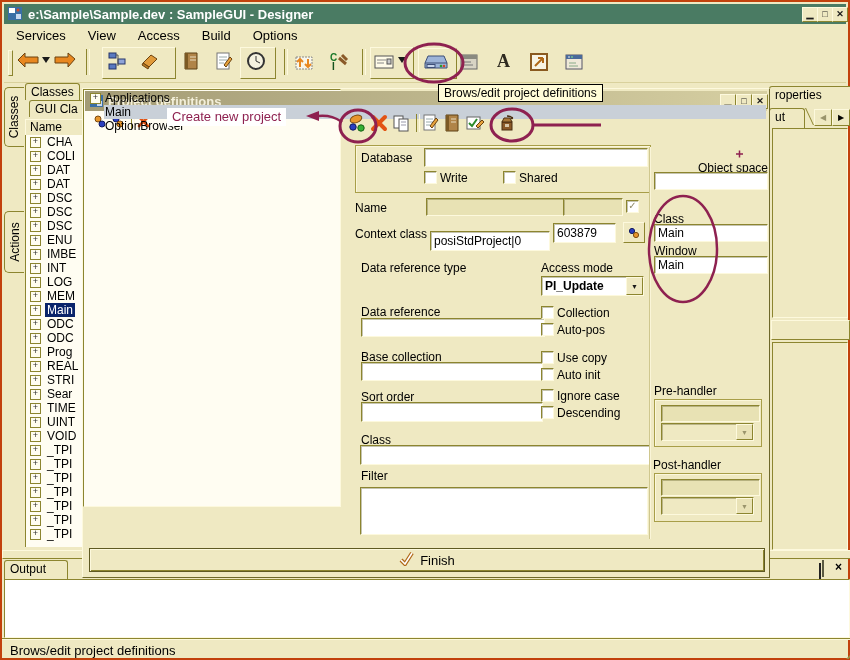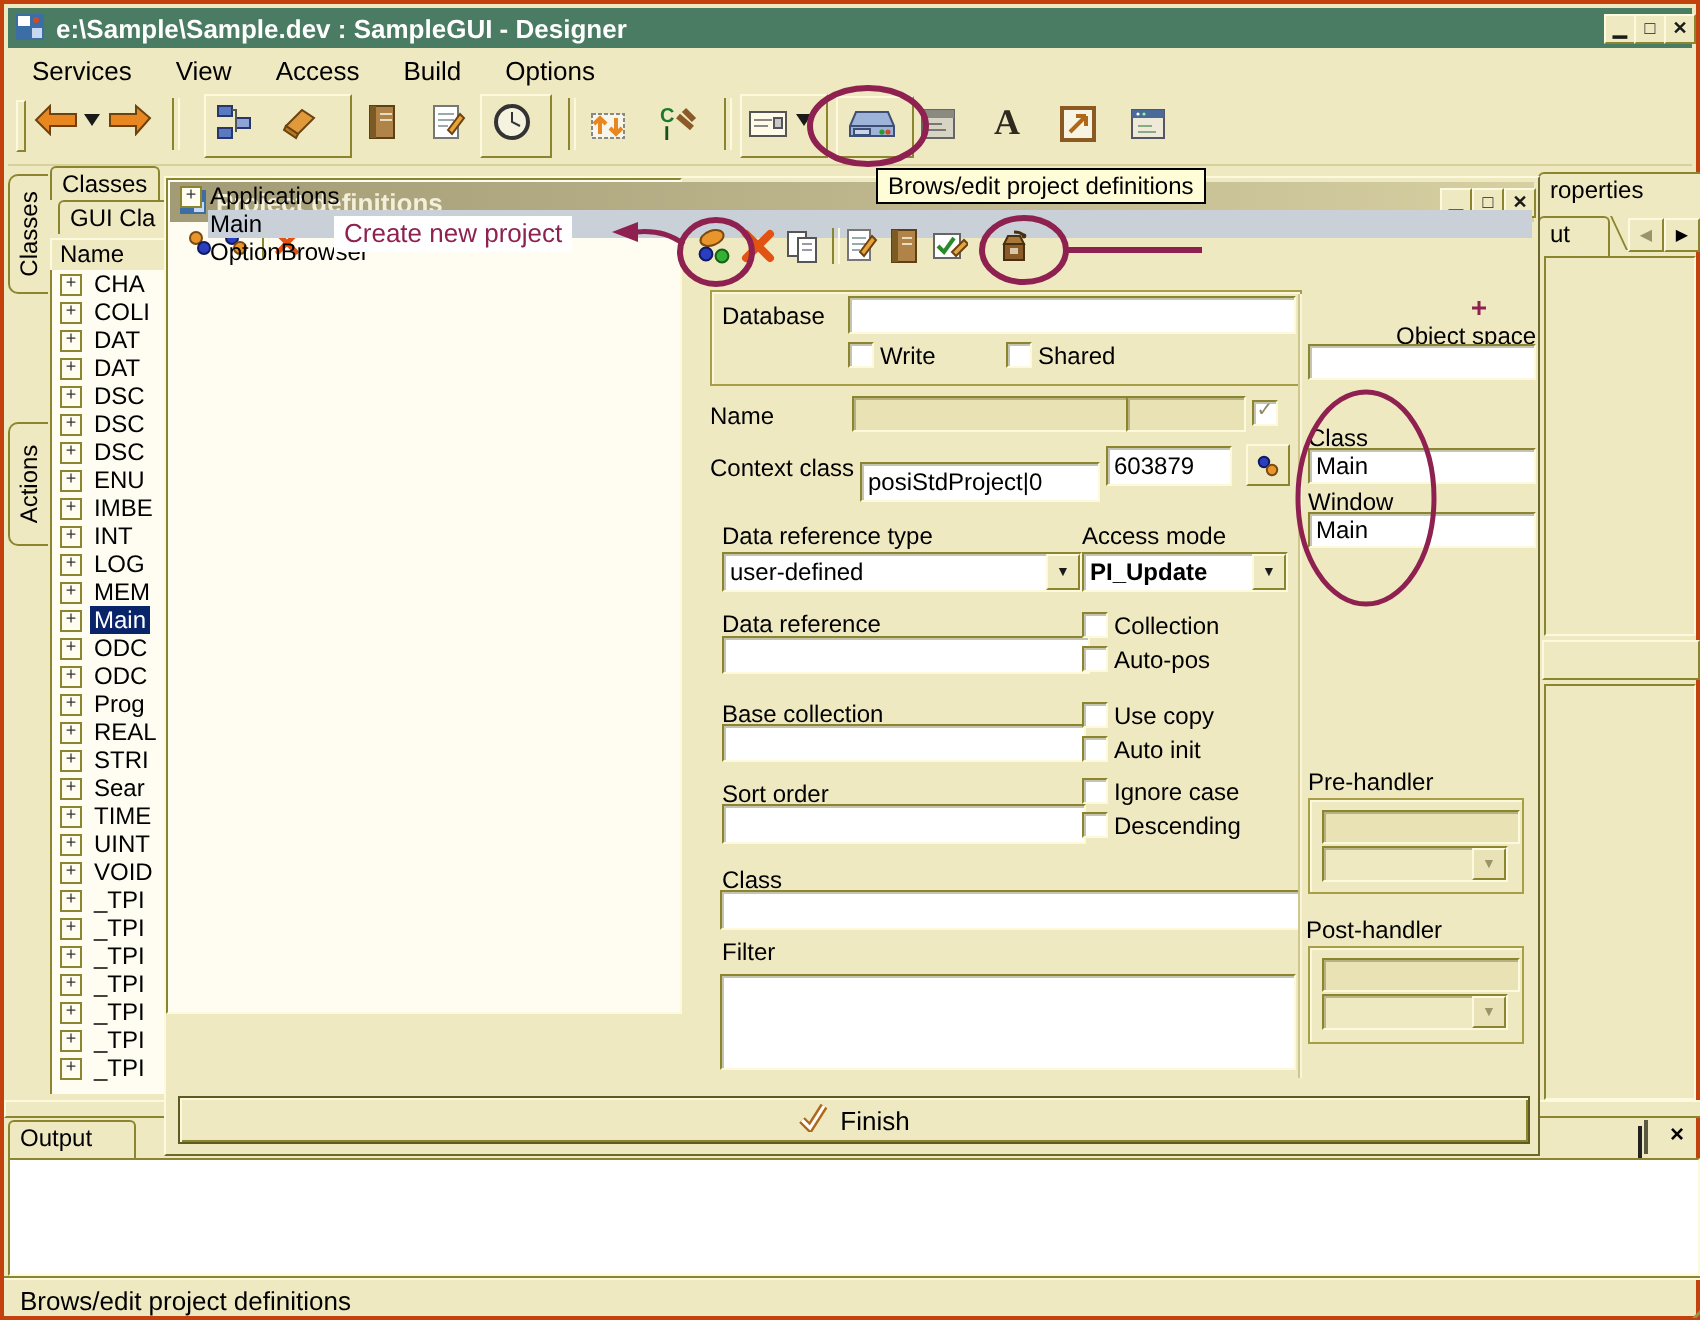--- a/index.html
+++ b/index.html
@@ -530,24 +530,20 @@
     <input class="tb" style="left: 347px; top: 142px; width: 112px; height: 18px;" value="posiStdProject|0">
     <input class="tb" style="left: 470px; top: 134px; width: 55px; height: 18px;" value="603879">
     <span class="ticon raised" style="left:540px;top:133px;width:20px;height:19px;">
       <svg width="12" height="12">
           <circle cx="4" cy="4" r="2.6" fill="#2a3ec0" stroke="#101a60"></circle>
           <circle cx="8" cy="8" r="2.6" fill="#e8962c" stroke="#7a4a10"></circle>
         </svg>
       </span>
 
     <span class="flbl" style="left:278px;top:172px;">Data reference type</span>
-    <div class="combo" style="left:278px;top:187px;width:178px;height:18px;">
-      <span class="val">user-defined</span>
-      <span class="dbtn">▼</span>
-    </div>
     <span class="flbl" style="left:458px;top:172px;">Access mode</span>
     <div class="combo" style="left:458px;top:187px;width:101px;height:18px;font-weight:bold;">
       <span class="val">PI_Update</span>
       <span class="dbtn">▼</span>
     </div>
 
     <span class="flbl" style="left:278px;top:216px;">Data reference</span>
     <input class="tb" style="left: 278px; top: 229px; width: 176px; height: 17px;">
     <span class="cb" style="left:458px;top:217px;"></span>
     <span class="flbl" style="left:474px;top:217px;">Collection</span>

